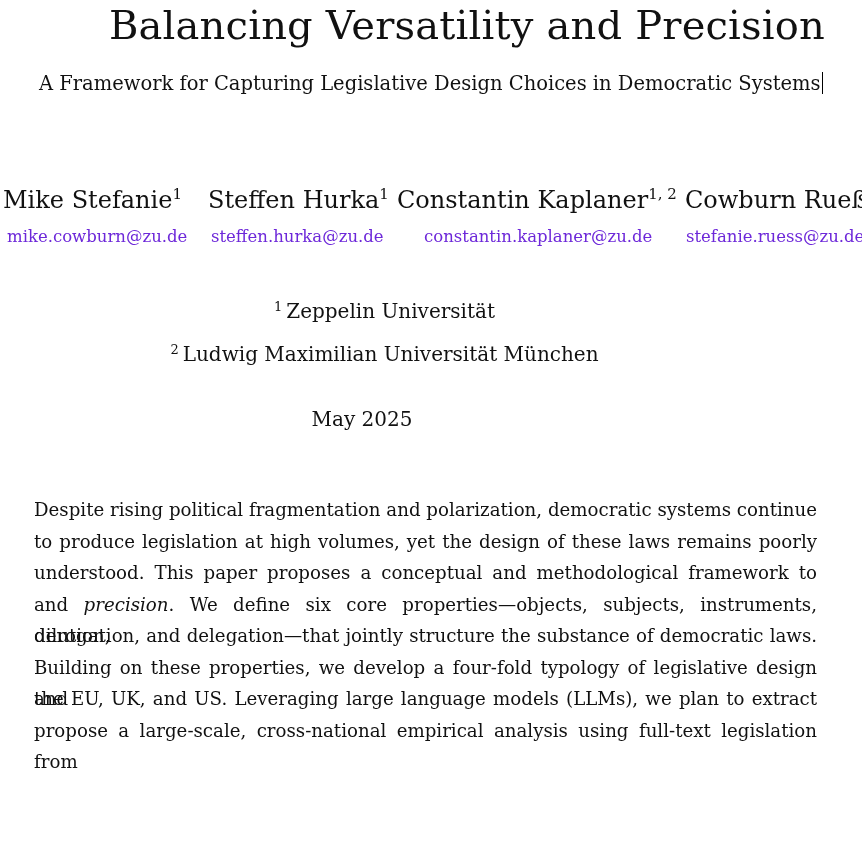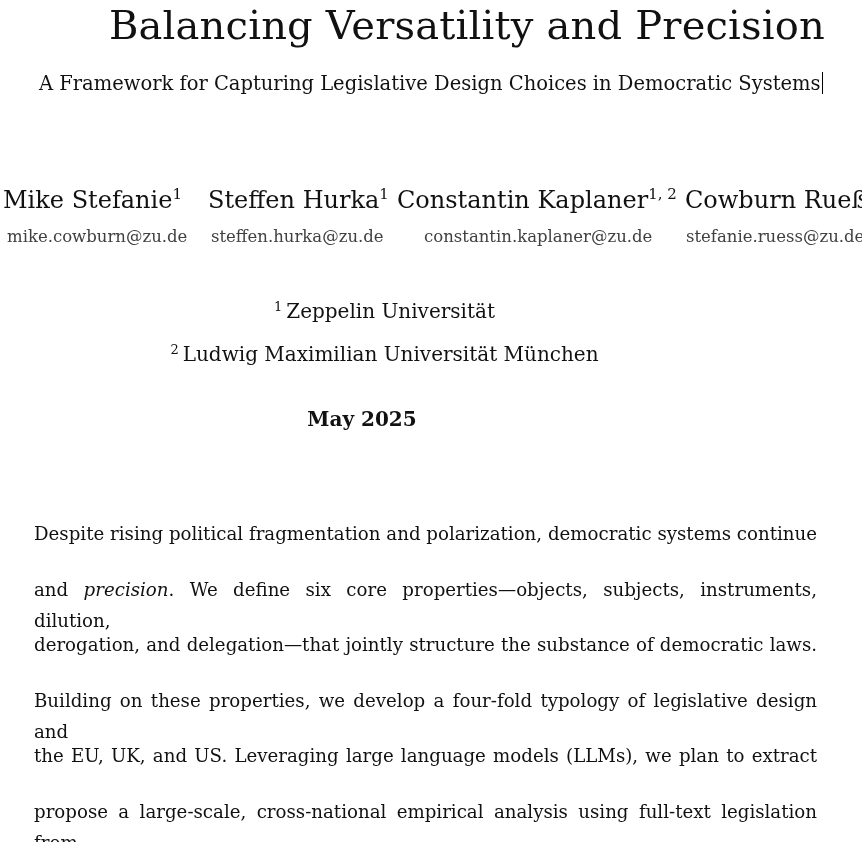--- a/index.html
+++ b/index.html
@@ -6,29 +6,29 @@
   body { width: 862px; height: 842px; overflow: hidden; position: relative;
          font-family: "DejaVu Serif", "Liberation Serif", serif; color: #111; }
   .title { position: absolute; left: 0; width: 862px; top: 0; text-align: center;
            font-size: 40px; line-height: 50px; letter-spacing: 0.2px; padding-left: 36px; }
   .subtitle { position: absolute; left: 0; width: 862px; top: 70px; text-align: center;
               font-size: 19.5px; line-height: 28px; }
   .cursor { display: inline-block; width: 1.5px; height: 22px; background: #000;
             vertical-align: -4px; margin-left: 1px; }
   .author { position: absolute; top: 185px; font-size: 24px; line-height: 30px; white-space: nowrap; }
   .author sup { font-size: 15px; vertical-align: 9px; line-height: 0; }
-  .email { position: absolute; top: 226px; font-size: 16.5px; line-height: 22px; color: #404040;
+  .email { position: absolute; top: 226px; font-size: 16.5px; line-height: 22px; color: #6d28d9;
            white-space: nowrap; text-decoration: none; }
   .aff { position: absolute; left: 0; width: 769px; text-align: center; font-size: 20px; line-height: 26px; }
   .aff sup { font-size: 13px; vertical-align: 7px; line-height: 0; margin-right: 4px; }
-  .date { position: absolute; left: 0; width: 724px; top: 405px; text-align: center; font-size: 20px; line-height: 28px; font-weight: bold; }
+  .date { position: absolute; left: 0; width: 724px; top: 405px; text-align: center; font-size: 20px; line-height: 28px; }
   .abstract { position: absolute; left: 34px; width: 783px; top: 494px; font-size: 18.2px; }
   .abstract .line { height: 31.5px; line-height: 31.5px; text-align: justify; text-align-last: justify; white-space: nowrap; overflow: visible; }
   .abstract .line.last { text-align-last: left; }
-  .abstract .line span.wrap { display: block; text-align: justify; text-align-last: justify; white-space: normal; margin-top: 24px; }
+  .abstract .line span.wrap { display: block; text-align: justify; text-align-last: justify; white-space: normal; }
   .abstract .line.last span.wrap { text-align-last: left; }
   em { font-style: italic; }
 </style>
 </head>
 <body>
 
 <div class="title">Balancing Versatility and Precision</div>
 <div class="subtitle"><span>A Framework for Capturing Legislative Design Choices in Democratic Systems</span><span class="cursor"></span></div>
 
 <div class="author" style="left:3px"><span>Mike Stefanie</span><sup>1</sup></div>
@@ -44,20 +44,26 @@
 <div class="aff" style="top:298px"><sup>1</sup><span>Zeppelin Universität</span></div>
 <div class="aff" style="top:341px"><sup>2</sup><span>Ludwig Maximilian Universität München</span></div>
 
 <div class="date">May 2025</div>
 
 <div class="abstract" id="abstract">
     <div class="line">
       <span class="wrap">Despite rising political fragmentation and polarization, democratic systems continue</span>
     </div>
     <div class="line">
+      <span class="wrap">to produce legislation at high volumes, yet the design of these laws remains poorly</span>
+    </div>
+    <div class="line">
+      <span class="wrap">understood. This paper proposes a conceptual and methodological framework to</span>
+    </div>
+    <div class="line">
       <span class="wrap">and <em>precision</em>. We define six core properties—objects, subjects, instruments, dilution,</span>
     </div>
     <div class="line">
       <span class="wrap">derogation, and delegation—that jointly structure the substance of democratic laws.</span>
     </div>
     <div class="line">
       <span class="wrap">Building on these properties, we develop a four-fold typology of legislative design and</span>
     </div>
     <div class="line">
       <span class="wrap">the EU, UK, and US. Leveraging large language models (LLMs), we plan to extract</span>

